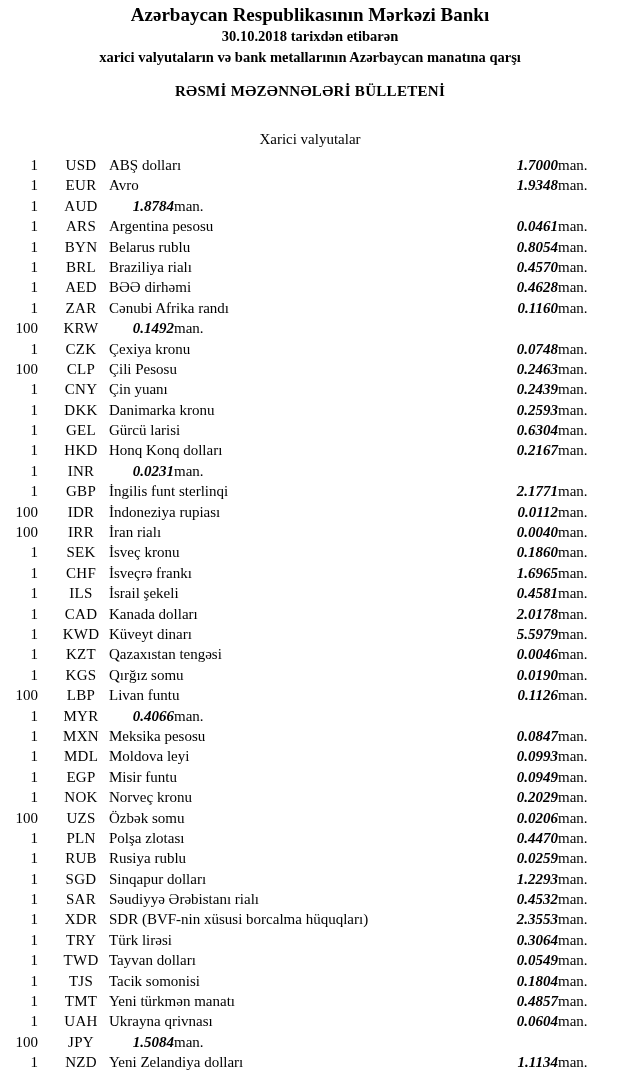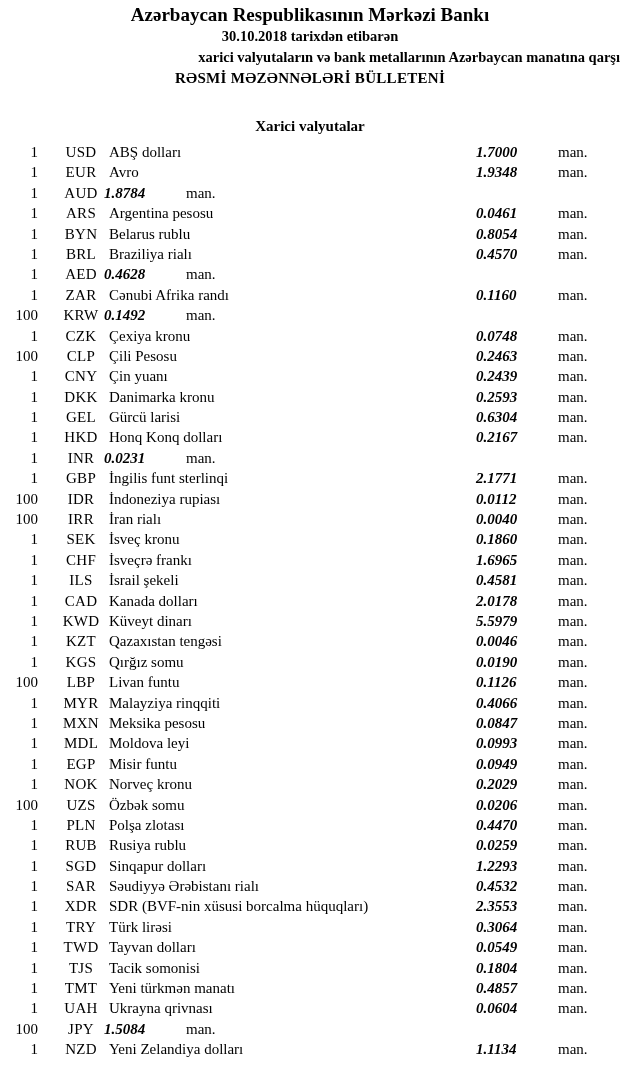--- a/index.html
+++ b/index.html
@@ -26,50 +26,49 @@
   .date-line {
     font-size: 14.5px;
     line-height: 18px;
     font-weight: bold;
   }
   .subtitle {
     margin-top: 3px;
     font-size: 14.5px;
     line-height: 18px;
     font-weight: bold;
-    text-align: right;
   }
   .bulletin-title {
-    margin-top: 3px;
+    margin-top: 16px;
     font-size: 15px;
     line-height: 19px;
     font-weight: bold;
     letter-spacing: 0.3px;
   }
   .section-title {
     margin-top: 29px;
     text-align: center;
     font-size: 15px;
     line-height: 19px;
-    font-weight: bold;
+    font-weight: normal;
   }
   .rates { margin-top: 6px; }
   .row {
     display: flex;
     align-items: baseline;
     height: 20.4px;
     font-size: 15px;
     line-height: 20.4px;
     padding-right: 12px;
   }
   .qty   { flex: none; width: 38px; text-align: right; }
   .code  { flex: none; width: 46px; text-align: center; margin-left: 20px; letter-spacing: 0.3px; }
   .name  { flex: 1; padding-left: 5px; white-space: nowrap; overflow: hidden; }
-  .rate  { flex: none; width: 70px; font-weight: bold; font-style: italic; }
-  .man   { flex: none; width: 50px; padding-left: 12px; }
+  .rate  { flex: none; width: 70px; text-align: right; font-weight: bold; font-style: italic; }
+  .man   { flex: none; width: 50px; }
 </style>
 </head>
 <body>
 
 <div class="page">
   <div class="header">
     <div class="bank-name">Azərbaycan Respublikasının Mərkəzi Bankı</div>
     <div class="date-line">30.10.2018 tarixdən etibarən</div>
     <div class="subtitle">xarici valyutaların və bank metallarının Azərbaycan manatına qarşı</div>
     <div class="bulletin-title">RƏSMİ MƏZƏNNƏLƏRİ BÜLLETENİ</div>
@@ -115,20 +114,21 @@
       <div class="row">
         <span class="qty">1</span>
         <span class="code">BRL</span>
         <span class="name">Braziliya rialı</span>
         <span class="rate">0.4570</span>
         <span class="man">man.</span>
       </div>
       <div class="row">
         <span class="qty">1</span>
         <span class="code">AED</span>
+        <span class="name">BƏƏ dirhəmi</span>
         <span class="rate">0.4628</span>
         <span class="man">man.</span>
       </div>
       <div class="row">
         <span class="qty">1</span>
         <span class="code">ZAR</span>
         <span class="name">Cənubi Afrika randı</span>
         <span class="rate">0.1160</span>
         <span class="man">man.</span>
       </div>
@@ -259,21 +259,20 @@
       <div class="row">
         <span class="qty">100</span>
         <span class="code">LBP</span>
         <span class="name">Livan funtu</span>
         <span class="rate">0.1126</span>
         <span class="man">man.</span>
       </div>
       <div class="row">
         <span class="qty">1</span>
         <span class="code">MYR</span>
-        <span class="name">Malayziya rinqqiti</span>
         <span class="rate">0.4066</span>
         <span class="man">man.</span>
       </div>
       <div class="row">
         <span class="qty">1</span>
         <span class="code">MXN</span>
         <span class="name">Meksika pesosu</span>
         <span class="rate">0.0847</span>
         <span class="man">man.</span>
       </div>

